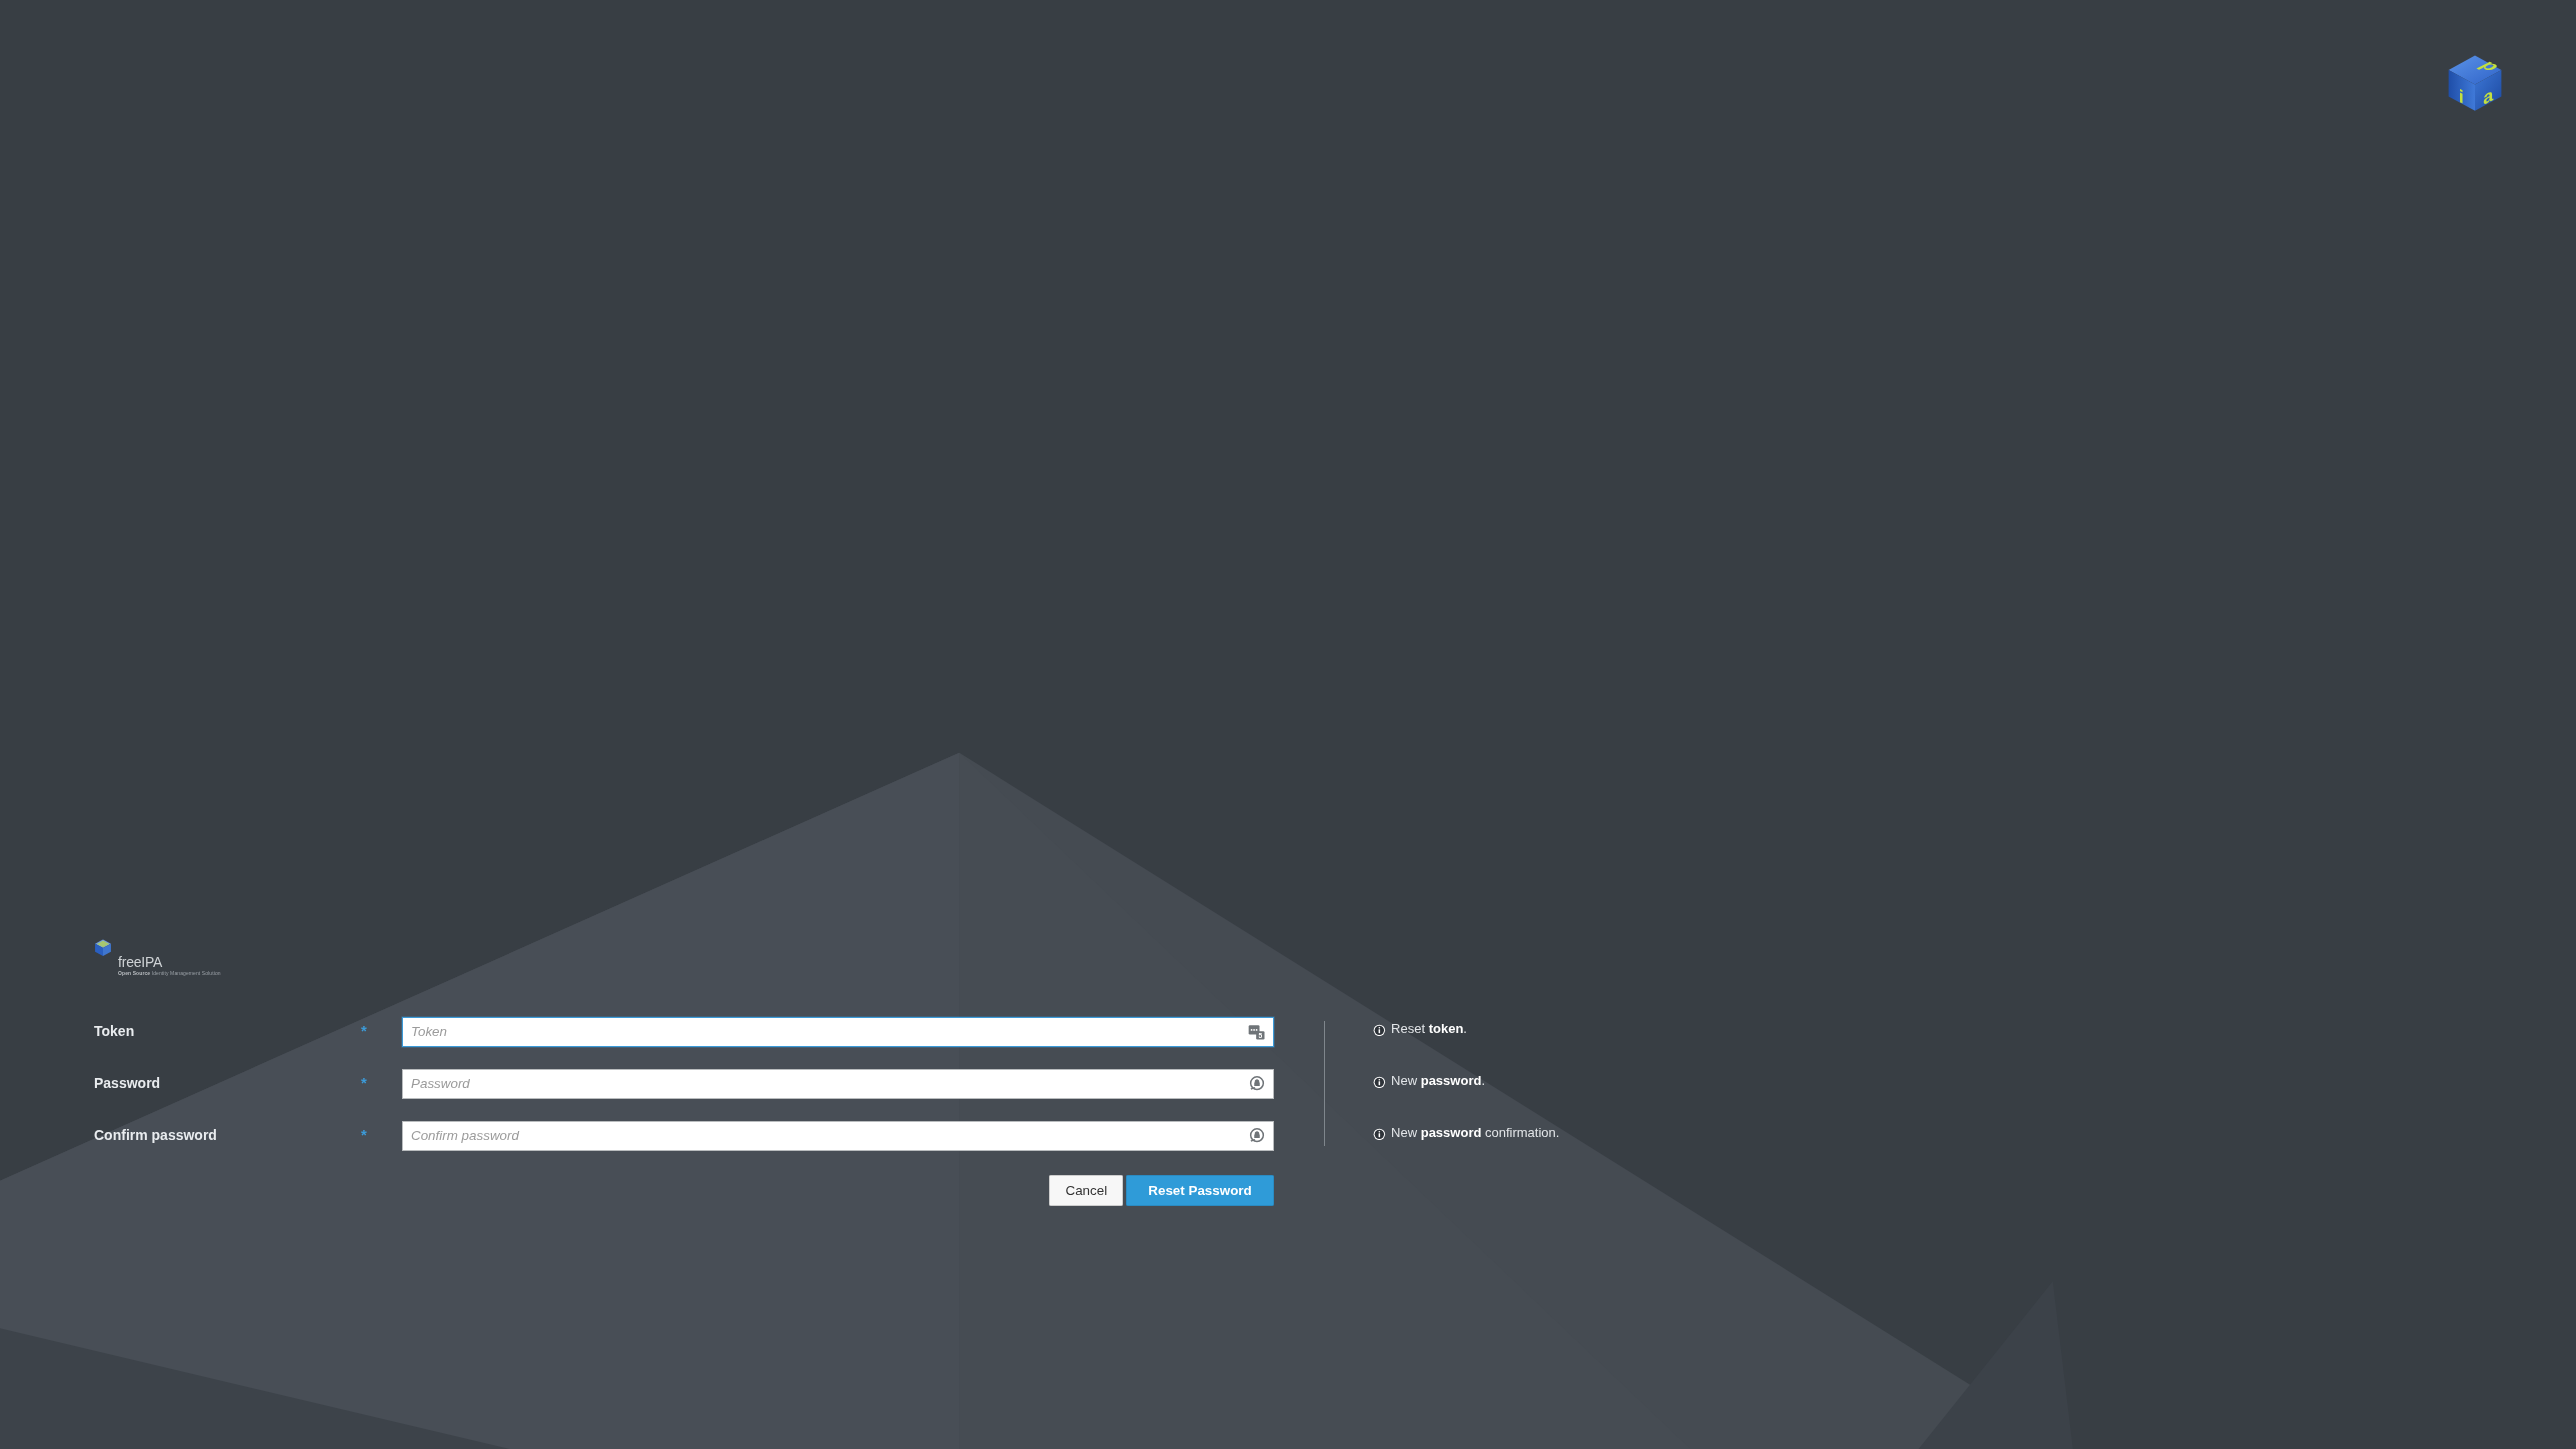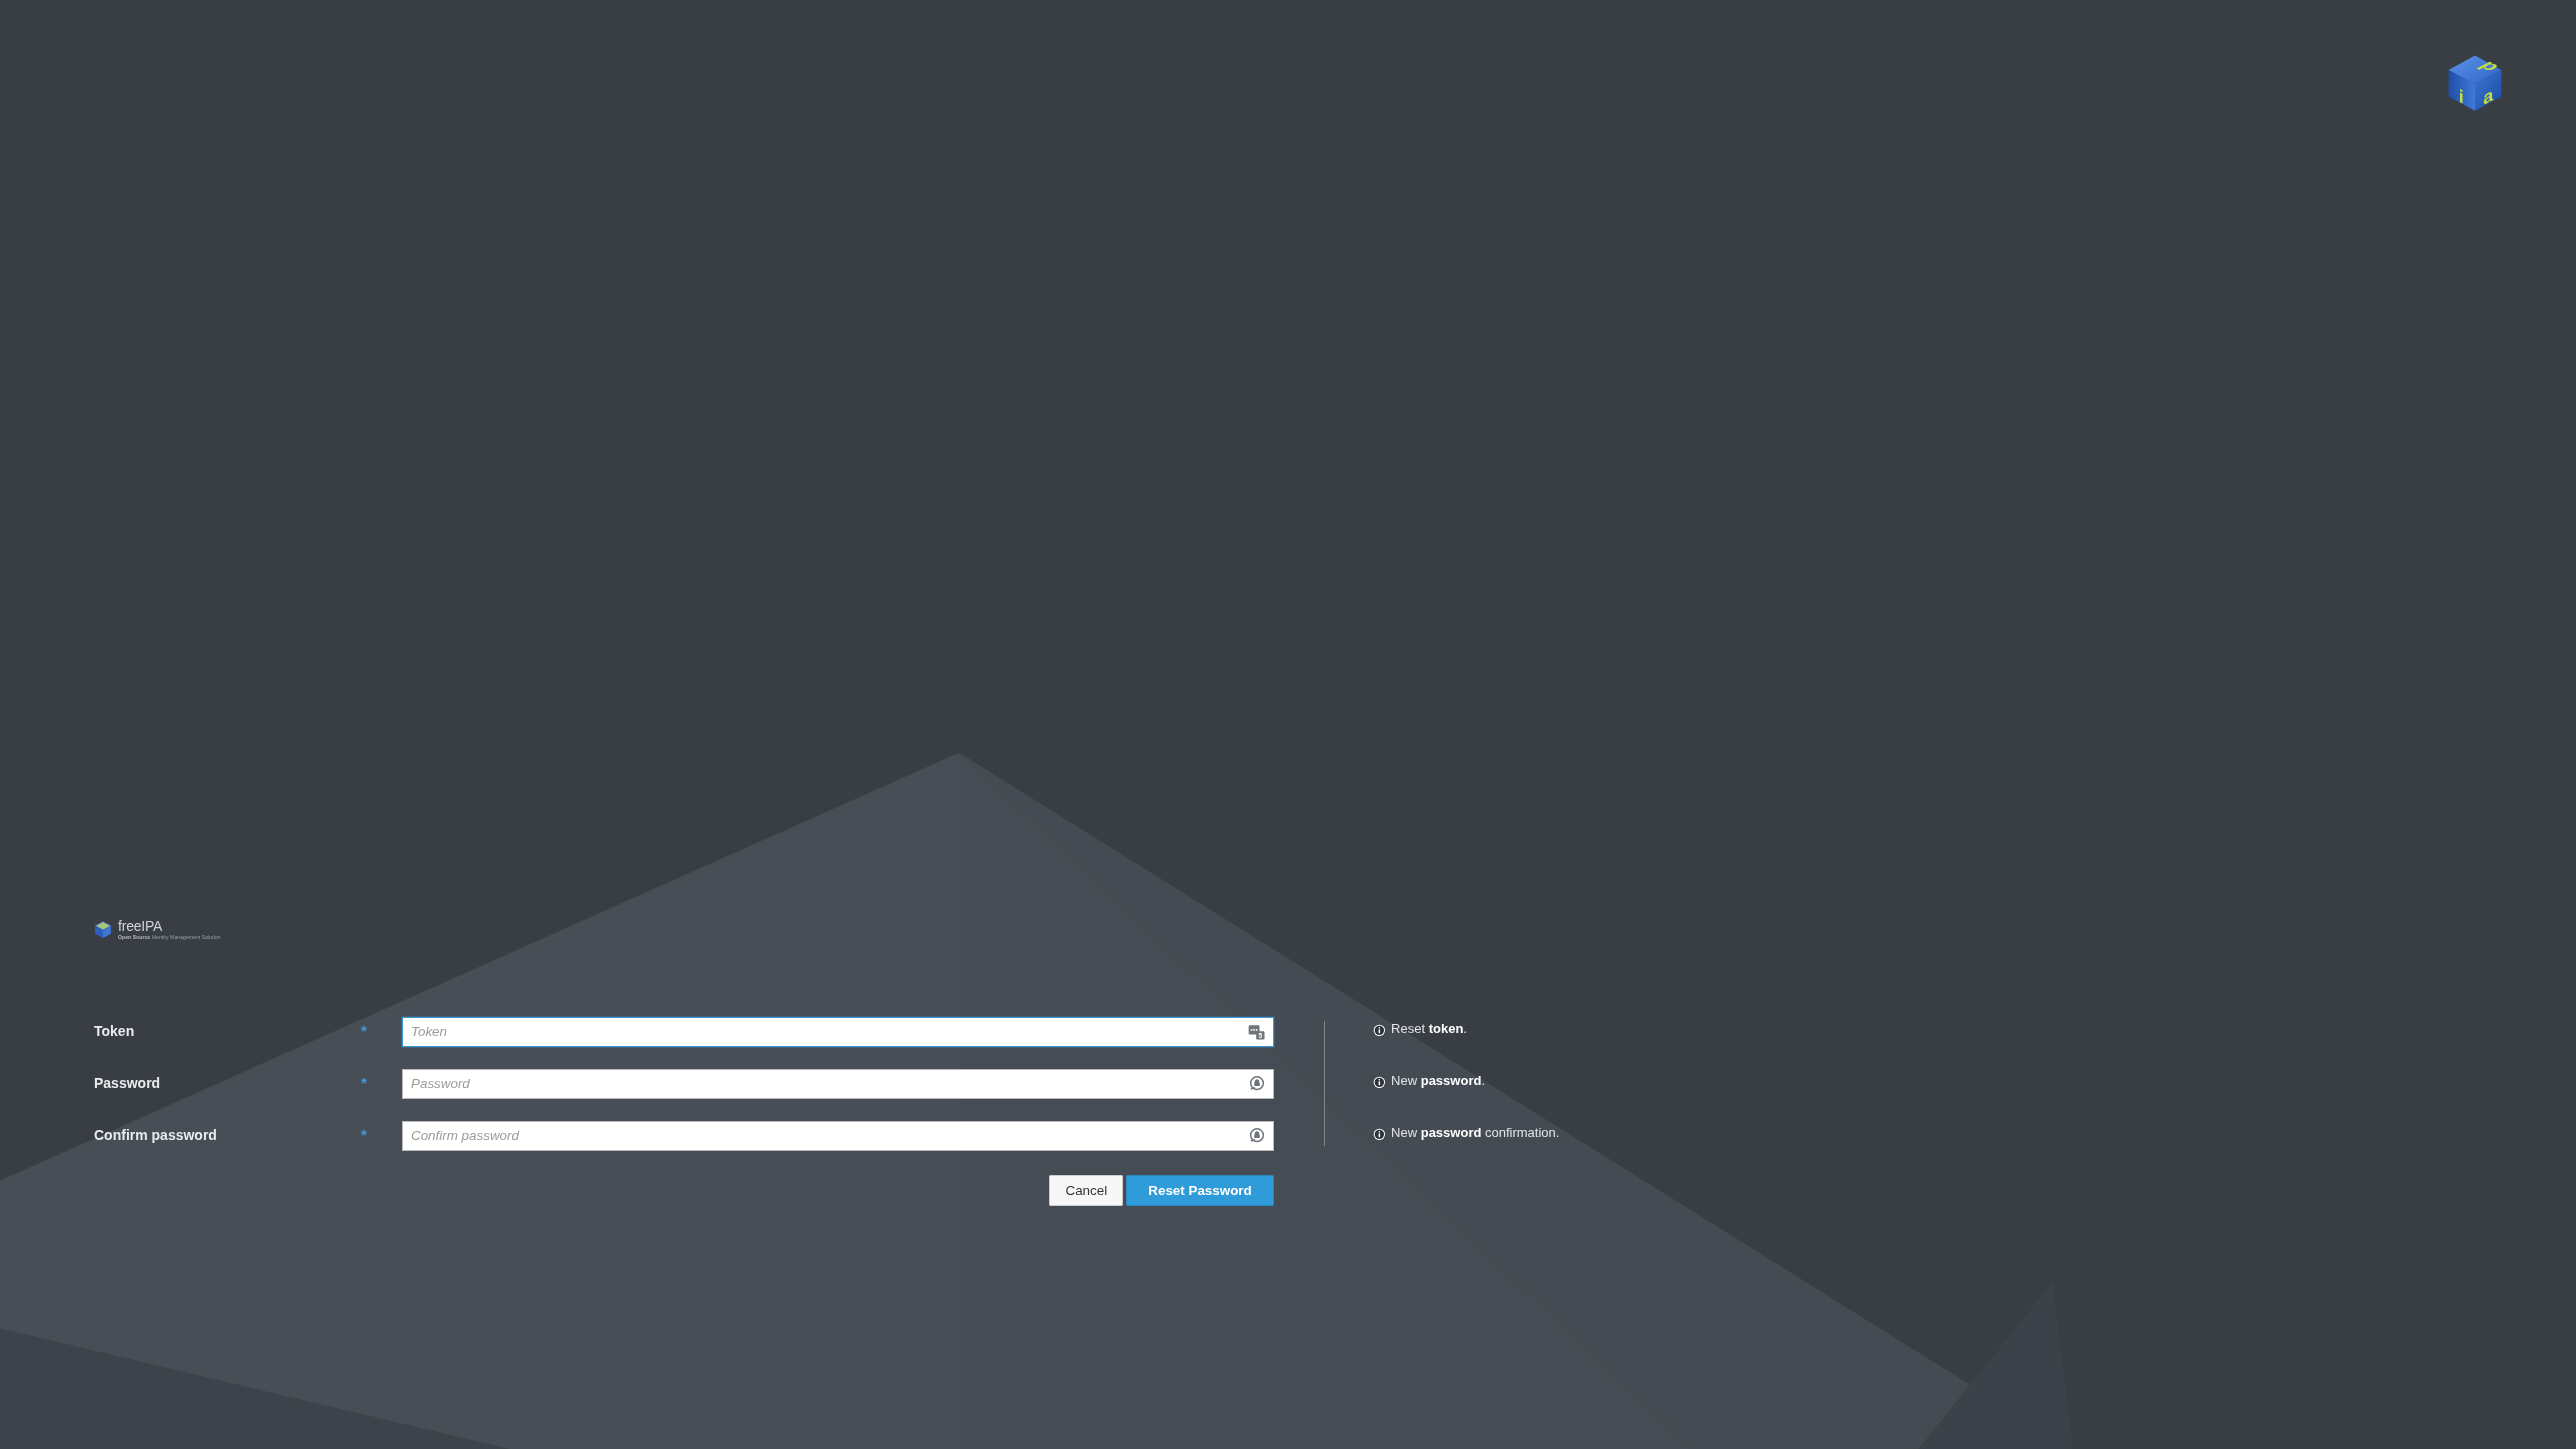--- a/index.html
+++ b/index.html
@@ -38,21 +38,21 @@
   
   #brand {
     position: absolute;
     left: 94px;
     top: 919px;
     display: flex;
     align-items: center;
     gap: 6px;
   }
   #brand .brand-cube { width: 18px; height: 19px; display:block; }
-  #brand .brand-text { display: flex; flex-direction: column; line-height: 1; }
+  #brand .brand-text { display: flex; flex-direction: column; line-height: 1; margin-top: 36px; }
   #brand .brand-name {
     font-size: 14px;
     color: #cfd3d6;
     letter-spacing: -0.2px;
     font-weight: 400;
   }
   #brand .brand-tag {
     font-size: 5px;
     color: #9aa0a6;
     margin-top: 2px;

